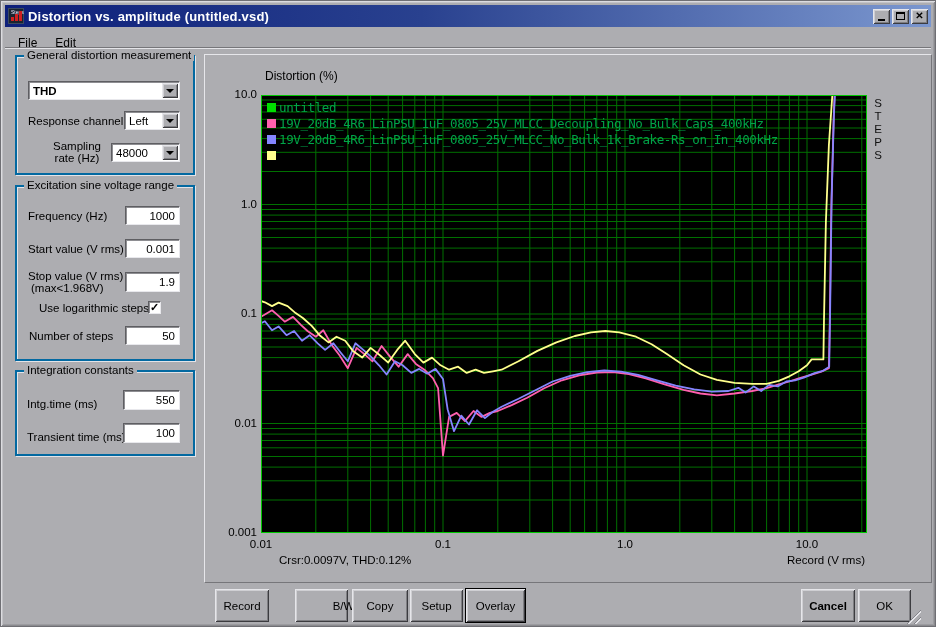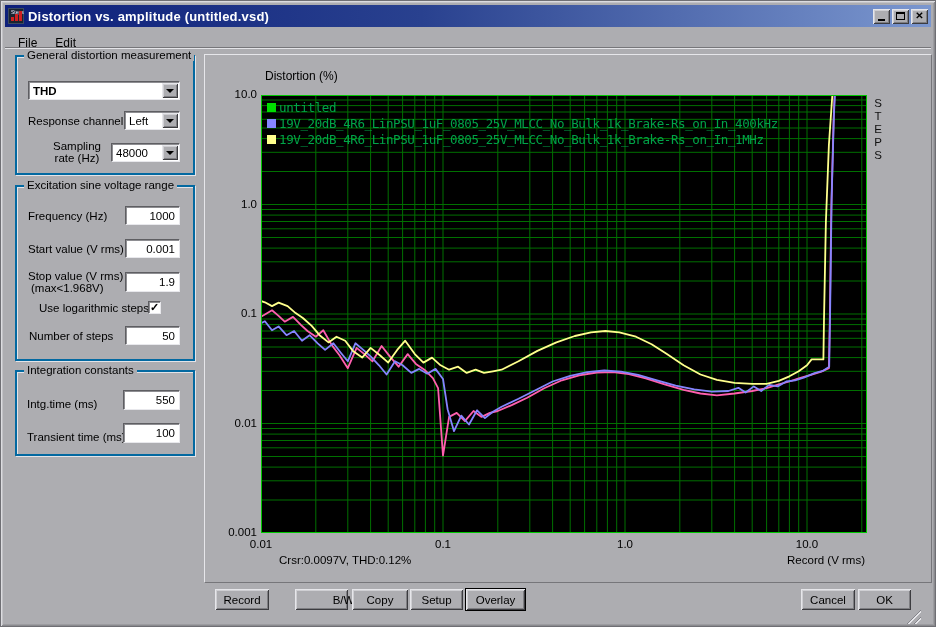--- a/index.html
+++ b/index.html
@@ -49,21 +49,21 @@
   .legend{position:absolute;left:62px;top:44px;}
   .legend-row{display:flex;align-items:center;height:16px;}
   .legend-swatch{width:9px;height:9px;margin-right:3px;flex:0 0 auto;}
   .legend-text{font-family:"DejaVu Sans Mono",monospace;font-size:12.5px;color:#00a348;white-space:nowrap;letter-spacing:-0.4px;}
   .ytick{position:absolute;width:46px;left:6px;text-align:right;font-size:11.5px;color:#000;}
   .xtick{position:absolute;top:483px;transform:translateX(-50%);font-size:11.5px;color:#000;}
   .status-text{position:absolute;left:74px;top:499px;font-size:11.5px;color:#000;}
   .x-axis-label{position:absolute;right:66px;top:499px;font-size:11.5px;color:#000;}
   .side-label{position:absolute;left:667px;top:42px;font-size:11.5px;color:#111;line-height:13px;text-align:center;width:12px;}
   
-  .btn{position:absolute;height:21px;background:#adadb1;font-size:11.5px;color:#000;
+  .btn{position:absolute;height:33px;background:#adadb1;font-size:11.5px;color:#000;
     box-shadow:inset 1px 1px 0 #e6e6ea, inset -1px -1px 0 #3c3c40, inset 2px 2px 0 #cfcfd3, inset -2px -2px 0 #7e7e82;
     display:flex;align-items:center;justify-content:center;}
   .btn.default{box-shadow:0 0 0 1px #000, inset 1px 1px 0 #e6e6ea, inset -1px -1px 0 #3c3c40, inset 2px 2px 0 #cfcfd3, inset -2px -2px 0 #7e7e82;}
   .resize-grip{position:absolute;left:903px;top:607px;width:17px;height:16px;
     background:repeating-linear-gradient(135deg,transparent 0 3px,#84848a 3px 4px,#e6e6ea 4px 5px);
     clip-path:polygon(100% 0,100% 100%,0 100%);}
 </style>
 </head>
 <body>
 
@@ -233,26 +233,29 @@
           <polyline points="-4.1,204.7 3.9,207.3 11.0,211.1 17.6,207.6 26.6,211.1 34.6,218.1 41.9,223.0 50.7,230.8 58.6,240.2 67.5,247.4 75.5,241.7 84.2,245.7 91.9,255.9 101.2,262.6 109.6,252.9 118.9,260.3 127.2,267.6 136.2,254.9 144.2,245.7 153.8,259.1 162.4,267.6 171.0,262.6 179.6,270.3 188.1,274.7 197.1,271.7 205.7,277.9 214.6,274.7 223.0,277.9 231.9,276.3 240.6,274.7 257.5,266.3 276.4,255.9 295.4,247.4 313.8,241.0 330.0,237.3 344.4,236.0 358.3,237.3 375.0,241.7 390.6,249.2 405.9,259.1 422.6,270.3 439.5,279.5 455.9,284.9 473.6,287.9 491.2,288.9 505.6,288.9 517.8,285.9 528.4,281.3 537.7,276.3 546.0,270.3 550.6,264.4 562.4,264.4 563.0,224.0 564.9,126.5 567.9,49.9 571.5,-2.3" fill="none" stroke="#ffff8c" stroke-width="1.8" stroke-linejoin="round" stroke-linecap="round"></polyline>
         </g>
         <rect x="0.5" y="0.5" width="605" height="437" fill="none" stroke="#00c800"></rect>
       </svg>
     <div class="legend" id="legend">
         <div class="legend-row">
           <span class="legend-swatch" style="background: rgb(0, 221, 0);"></span>
           <span class="legend-text" style="color: rgb(0, 163, 72);">untitled</span>
         </div>
         <div class="legend-row">
+          <span class="legend-swatch" style="background: rgb(255, 95, 174);"></span>
+          <span class="legend-text" style="color: rgb(0, 163, 72);">19V_20dB_4R6_LinPSU_1uF_0805_25V_MLCC_Decoupling_No_Bulk_Caps_400kHz</span>
+        </div>
+        <div class="legend-row">
           <span class="legend-swatch" style="background: rgb(133, 133, 255);"></span>
           <span class="legend-text" style="color: rgb(0, 163, 72);">19V_20dB_4R6_LinPSU_1uF_0805_25V_MLCC_No_Bulk_1k_Brake-Rs_on_In_400kHz</span>
         </div>
         <div class="legend-row">
           <span class="legend-swatch" style="background: rgb(255, 255, 140);"></span>
-          <span class="legend-text" style="color: rgb(0, 163, 72);">19V_20dB_4R6_LinPSU_1uF_0805_25V_MLCC_No_Bulk_1k_Brake-Rs_on_In_1MHz</span>
         </div>
       </div>
     <div id="yticks">
         <div class="ytick" style="top: 33px;">10.0</div>
         <div class="ytick" style="top: 142.5px;">1.0</div>
         <div class="ytick" style="top: 252px;">0.1</div>
         <div class="ytick" style="top: 361.5px;">0.01</div>
         <div class="ytick" style="top: 471px;">0.001</div>
       </div>
     <div id="xticks">
@@ -270,17 +273,17 @@
         <div>P</div>
         <div>S</div>
       </div>
   </div>
 
   <div class="btn" style="left:214px;top:588px;width:54px;">Record</div>
   <div class="btn" style="left:294px;top:588px;width:53px;padding-left:44px;">B/W</div>
   <div class="btn" style="left:351px;top:588px;width:56px;">Copy</div>
   <div class="btn" style="left:409px;top:588px;width:53px;">Setup</div>
   <div class="btn default" style="left:465px;top:588px;width:59px;">Overlay</div>
-  <div class="btn" style="left:800px;top:588px;width:54px;">Cancel</div>
+  <div class="btn" style="left:800px;top:588px;width:54px;font-weight:bold;">Cancel</div>
   <div class="btn" style="left:857px;top:588px;width:53px;">OK</div>
 
   <div class="resize-grip"></div>
 </div>
 
 </body></html>

